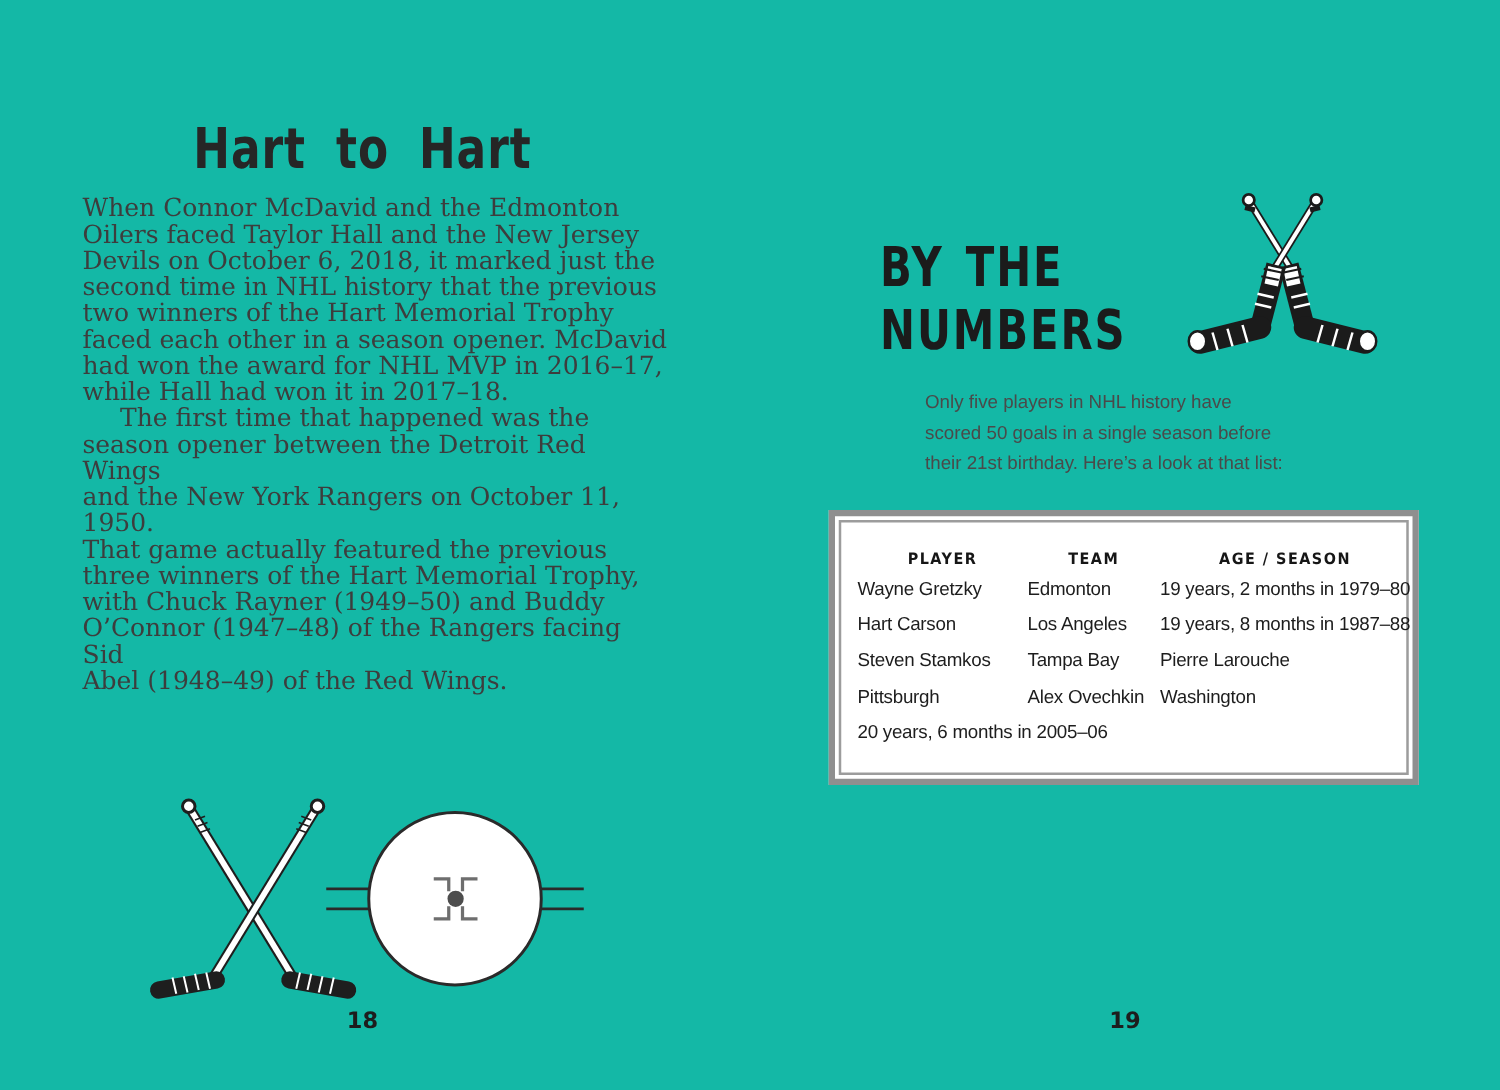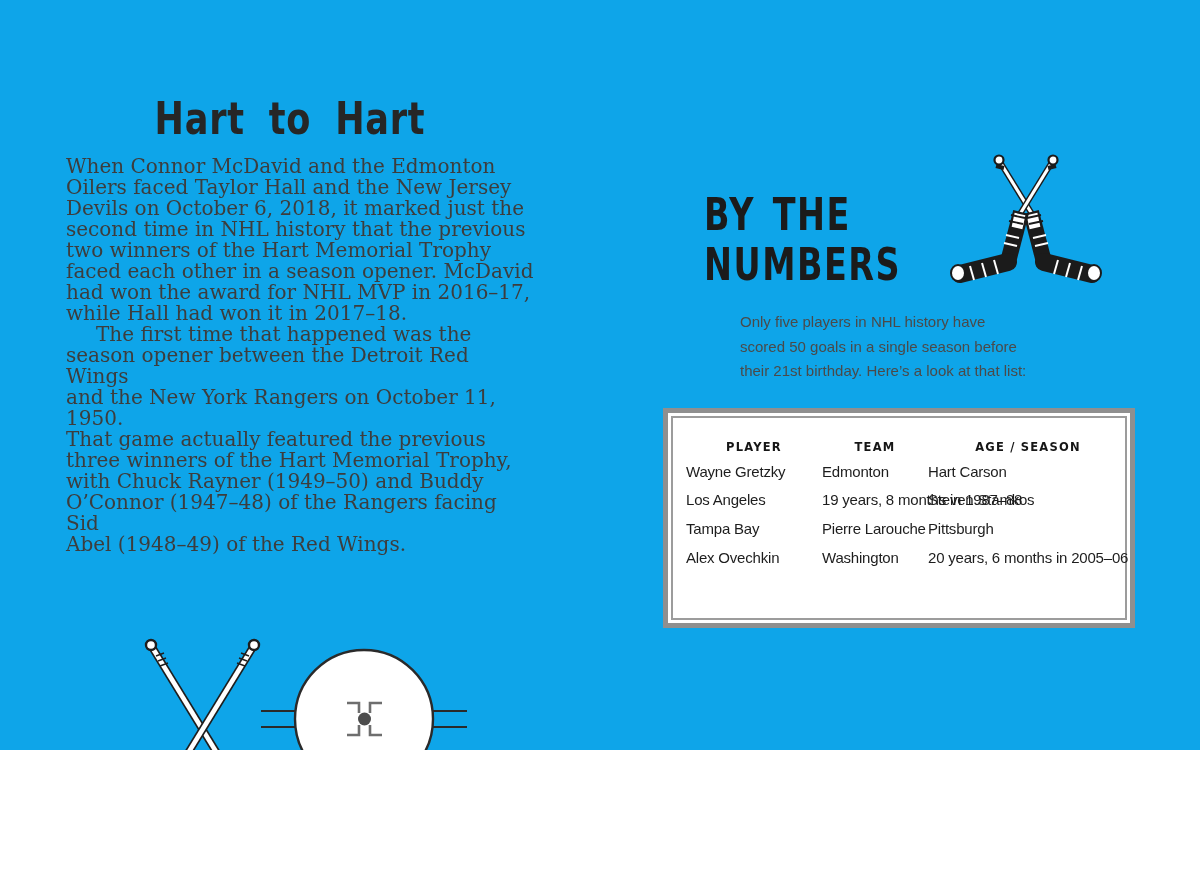--- a/index.html
+++ b/index.html
@@ -1,18 +1,18 @@
 <!DOCTYPE html>
 <html><head>
 <meta charset="utf-8">
 <style>
   * { margin:0; padding:0; box-sizing:border-box; }
   html,body { background:#ffffff; }
   .spread {
-    position:relative; width:1200px; height:750px; background:#0ea5e9;
+    position:relative; width:1200px; height:872px; background:#14b8a6;
     font-family:"Liberation Sans", sans-serif; overflow:hidden;
   }
 
   
   .left-title {
     position:absolute; left:60px; top:92px; width:460px;
     text-align:center; font-family:"DejaVu Sans", sans-serif;
     font-weight:bold; font-size:45px; color:#262626;
     letter-spacing:1px; word-spacing:14px;
     transform:scaleX(0.78); transform-origin:50% 0;
@@ -24,21 +24,21 @@
     line-height:21px; color:#3d3d3d;
   }
   .body-text p { white-space:pre-line; }
   .body-text p.indented { text-indent:30px; }
 
   .sticks-illustration { position:absolute; left:112px; top:634px; }
   .faceoff-illustration { position:absolute; left:258px; top:645px; }
 
   .page-number {
     position:absolute; font-family:"DejaVu Sans", sans-serif;
-    font-weight:bold; font-size:15px; color:#1d1d1d; text-align:center;
+    font-weight:bold; font-size:18px; color:#1d1d1d; text-align:center;
   }
   .page-number.left  { left:60px;  width:460px; top:806px; }
   .page-number.right { left:600px; width:600px; top:806px; }
 
   
   .by-the-numbers {
     position:absolute; left:704px; top:190px;
     font-family:"DejaVu Sans", sans-serif; font-weight:bold;
     font-size:44px; line-height:50px; color:#1b1b1b;
     letter-spacing:2px; word-spacing:6px;
@@ -212,20 +212,21 @@
 
     <div class="table-frame">
       <div class="table-inner">
         <div class="stat-grid">
           <div class="stat-header">PLAYER</div>
           <div class="stat-header">TEAM</div>
           <div class="stat-header">AGE / SEASON</div>
 
           <div class="stat-cell">Wayne Gretzky</div>
           <div class="stat-cell">Edmonton</div>
+          <div class="stat-cell">19 years, 2 months in 1979–80</div>
 
           <div class="stat-cell">Hart Carson</div>
           <div class="stat-cell">Los Angeles</div>
           <div class="stat-cell">19 years, 8 months in 1987–88</div>
 
           <div class="stat-cell">Steven Stamkos</div>
           <div class="stat-cell">Tampa Bay</div>
 
           <div class="stat-cell">Pierre Larouche</div>
           <div class="stat-cell">Pittsburgh</div>

